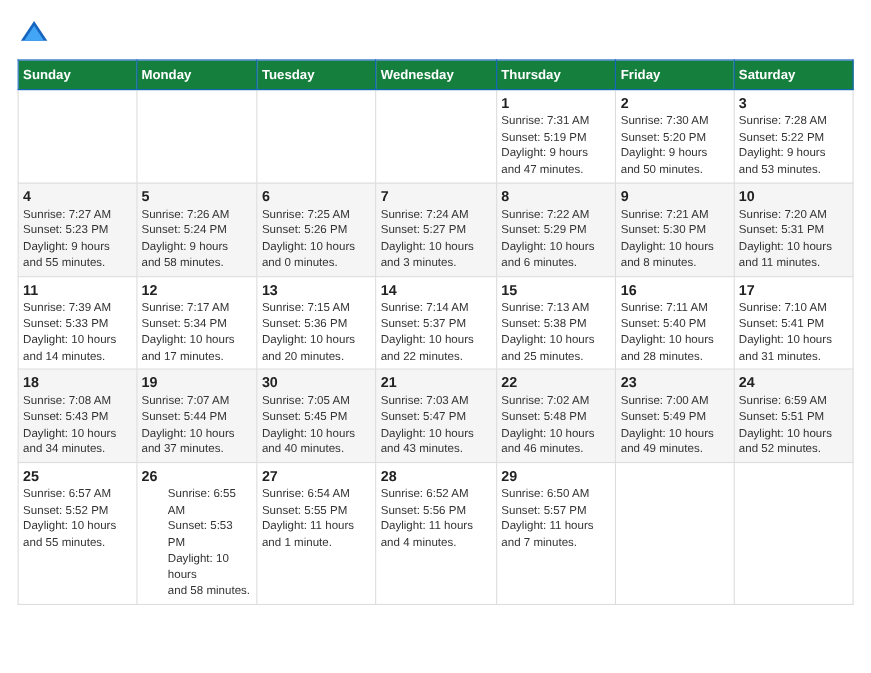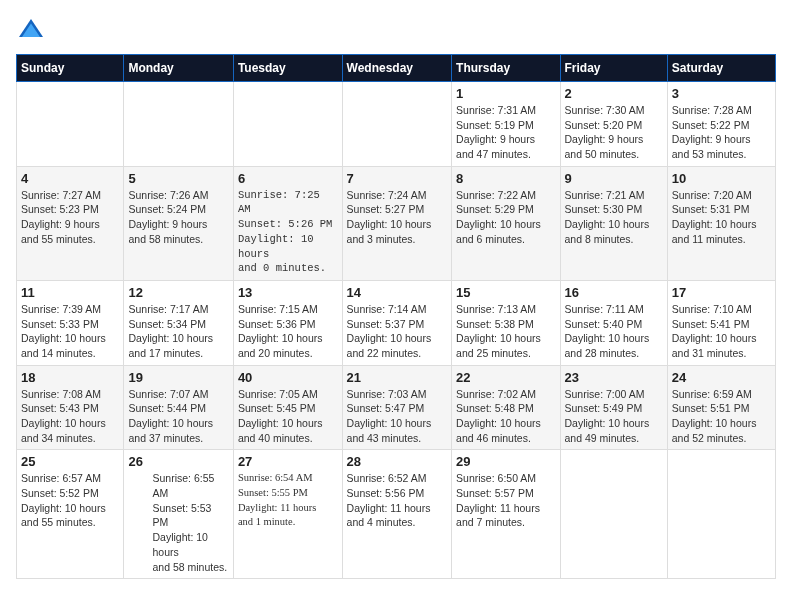--- a/index.html
+++ b/index.html
@@ -43,21 +43,21 @@
     .location-title {
       font-size: 14px;
       color: #444;
     }
     table {
       width: 100%;
       border-collapse: collapse;
       font-size: 11px;
     }
     thead tr {
-      background-color: #0f172a;
+      background-color: #15803d;
       color: #fff;
     }
     thead th {
       padding: 6px 4px;
       text-align: left;
       font-size: 12px;
       font-weight: bold;
       border: 1px solid #1565c0;
     }
     tbody tr {
@@ -162,21 +162,21 @@
         </td>
         <td>
           <span class="day-num">5</span>
           <div class="cell-text" style="white-space: pre-line;">Sunrise: 7:26 AM
 Sunset: 5:24 PM
 Daylight: 9 hours
 and 58 minutes.</div>
         </td>
         <td>
           <span class="day-num">6</span>
-          <div class="cell-text" style="white-space: pre-line; font-family: Liberation Mono, monospace;">Sunrise: 7:25 AM
+          <div class="cell-text" style="white-space: pre-line;">Sunrise: 7:25 AM
 Sunset: 5:26 PM
 Daylight: 10 hours
 and 0 minutes.</div>
         </td>
         <td>
           <span class="day-num">7</span>
           <div class="cell-text" style="white-space: pre-line;">Sunrise: 7:24 AM
 Sunset: 5:27 PM
 Daylight: 10 hours
 and 3 minutes.</div>
@@ -263,21 +263,21 @@
 and 34 minutes.</div>
         </td>
         <td>
           <span class="day-num">19</span>
           <div class="cell-text" style="white-space: pre-line;">Sunrise: 7:07 AM
 Sunset: 5:44 PM
 Daylight: 10 hours
 and 37 minutes.</div>
         </td>
         <td>
-          <span class="day-num">40</span>
+          <span class="day-num">30</span>
           <div class="cell-text" style="white-space: pre-line;">Sunrise: 7:05 AM
 Sunset: 5:45 PM
 Daylight: 10 hours
 and 40 minutes.</div>
         </td>
         <td>
           <span class="day-num">21</span>
           <div class="cell-text" style="white-space: pre-line;">Sunrise: 7:03 AM
 Sunset: 5:47 PM
 Daylight: 10 hours
@@ -315,21 +315,21 @@
         </td>
         <td>
           <span class="day-num">26</span>
           <div class="cell-text" style="white-space: pre-line; margin-left: 24px;">Sunrise: 6:55 AM
 Sunset: 5:53 PM
 Daylight: 10 hours
 and 58 minutes.</div>
         </td>
         <td>
           <span class="day-num">27</span>
-          <div class="cell-text" style="white-space: pre-line; font-family: Liberation Serif, serif;">Sunrise: 6:54 AM
+          <div class="cell-text" style="white-space: pre-line;">Sunrise: 6:54 AM
 Sunset: 5:55 PM
 Daylight: 11 hours
 and 1 minute.</div>
         </td>
         <td>
           <span class="day-num">28</span>
           <div class="cell-text" style="white-space: pre-line;">Sunrise: 6:52 AM
 Sunset: 5:56 PM
 Daylight: 11 hours
 and 4 minutes.</div>

